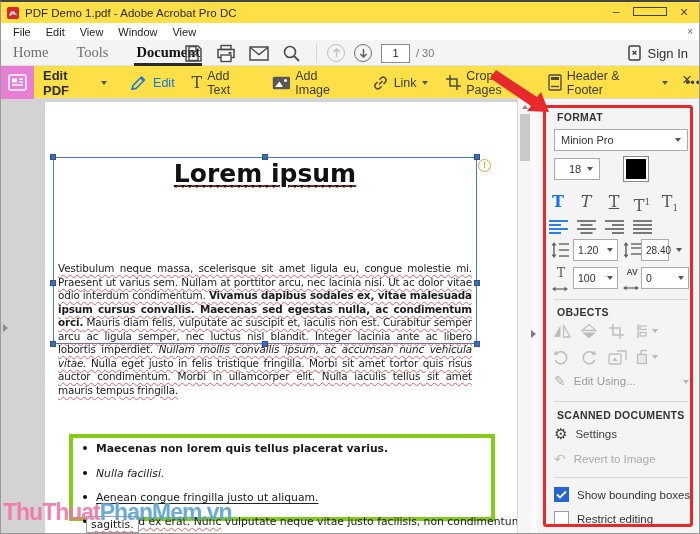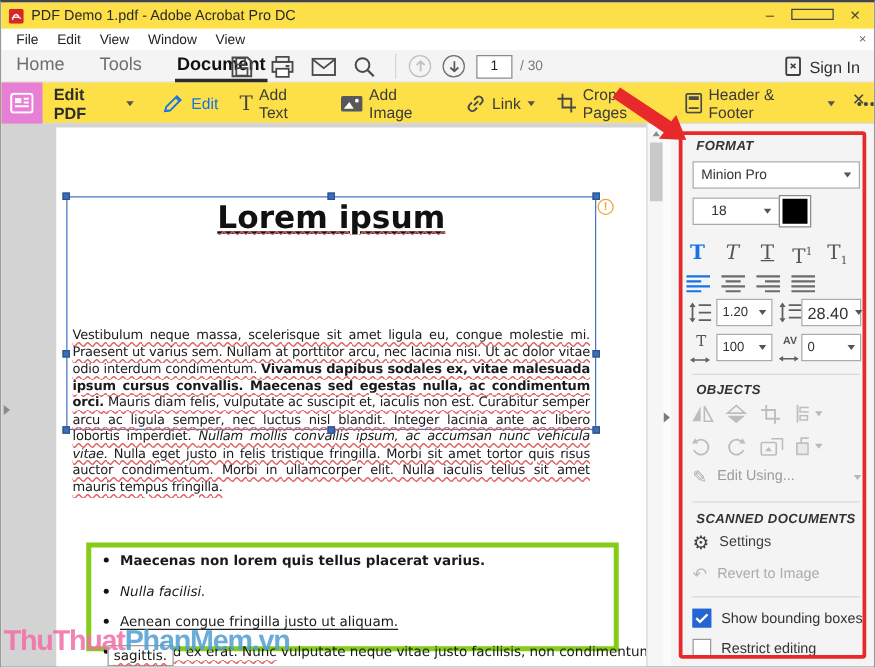--- a/index.html
+++ b/index.html
@@ -15,21 +15,21 @@
   .maxbox{display:inline-block;width:9px;height:9px;border:1.2px solid #444;margin-top:5px;}
   .logo{margin-left:6px;display:flex;align-items:center;}
 
   
   .menubar{position:absolute;left:0;top:21px;width:700px;height:17px;background:#fff;display:flex;align-items:center;font-size:11px;color:#222;}
   .menubar .mi{margin-left:9px;padding:0 3px;}
   .menubar .mclose{position:absolute;right:8px;font-size:10px;color:#666;}
 
   
   .tabrow{position:absolute;left:0;top:38px;width:700px;height:26px;background:#f4f4f4;border-bottom:1px solid #e0e0e0;}
-  .tabs{position:absolute;left:10px;top:0;height:26px;display:flex;}
+  .tabs{position:absolute;left:10px;top:0;height:26px;display:flex;font-family:Liberation Serif, serif;}
   .tab{font-size:14.5px;color:#6e6e6e;line-height:24px;margin-right:24px;padding:0 2px;}
   .tab.active{color:#111;font-weight:700;border-bottom:3px solid #2b2b2b;}
   .tb-icons{position:absolute;left:183px;top:0;height:26px;display:flex;align-items:center;}
   .tb-icons .icn{margin-right:13px;display:flex;align-items:center;}
   .tb-sep{width:1px;height:20px;background:#d7d7d7;margin:0 10px 0 2px;}
   .navcirc{width:18px;height:18px;border-radius:50%;border:1.4px solid #6e6e6e;display:flex;align-items:center;justify-content:center;margin-right:9px;}
   .navcirc.dis{border-color:#c0c0c0;}
   .pagebox{width:29px;height:19px;border:1px solid #8a8a8a;background:#fff;font-size:11px;color:#222;text-align:center;line-height:17px;margin-right:6px;}
   .pagetotal{font-size:11px;color:#7a7a7a;}
   .signin{position:absolute;right:13px;top:0;height:26px;display:flex;align-items:center;}
@@ -79,21 +79,21 @@
   
   .scrollbar{position:absolute;left:516px;top:97px;width:14px;height:437px;background:#f6f6f6;border-left:1px solid #dadada;}
   .sb-up{position:absolute;left:4px;top:6px;width:0;height:0;border-left:3.5px solid transparent;border-right:3.5px solid transparent;border-bottom:4.5px solid #8a8a8a;}
   .sb-thumb{position:absolute;left:2px;top:15px;width:10px;height:47px;background:#c9c9c9;}
   .gapstrip{position:absolute;left:530px;top:97px;width:6px;height:437px;background:#fbfbfb;}
   .panel-expand{position:absolute;left:0px;top:231px;width:0;height:0;border-top:4px solid transparent;border-bottom:4px solid transparent;border-left:5px solid #7a7a7a;}
 
   
   .panel{position:absolute;left:536px;top:97px;width:164px;height:437px;background:#f4f4f5;}
   .redrect{position:absolute;left:6px;top:6px;width:150px;height:422px;border:3px solid #e8292c;border-radius:3px;z-index:4;pointer-events:none;}
-  .plabel{position:absolute;left:20px;font-size:10.5px;font-weight:700;color:#333;letter-spacing:0.3px;font-style:italic;}
+  .plabel{position:absolute;left:20px;font-size:10.5px;font-weight:700;color:#333;letter-spacing:0.3px;}
   .psel{position:absolute;height:22px;background:#fff;border:1px solid #ababab;display:flex;align-items:center;justify-content:space-between;padding:0 6px;font-size:11px;color:#333;}
   .swatch{position:absolute;left:86px;top:57px;width:26px;height:26px;border:1px solid #8a8a8a;background:#fff;padding:2px;}
   .swatch .inner{width:100%;height:100%;background:#000;}
   .stylebtn{position:absolute;width:24px;height:22px;text-align:center;font-family:"DejaVu Serif",serif;font-size:16px;color:#555;line-height:22px;}
   .stylebtn.bluet{color:#1473e6;font-weight:700;}
   .stylebtn.it{font-style:italic;}
   .stylebtn.un{text-decoration:underline;}
   .stylebtn sup{font-size:9px;}
   .stylebtn sub{font-size:9px;}
   .alignicn{position:absolute;width:22px;height:16px;}
@@ -303,21 +303,21 @@
   <div class="panel">
     <div class="redrect"></div>
 
     <div class="plabel" style="top:12px;">FORMAT</div>
 
     <div class="psel" style="left:17px;top:30px;width:134px;">
       <span>Minion Pro</span>
       <span class="caret"></span>
     </div>
 
-    <div class="psel" style="left:17px;top:59px;width:70px;">
+    <div class="psel" style="left:17px;top:59px;width:46px;">
       <span style="margin-left:8px;">18</span>
       <span class="caret"></span>
     </div>
     <div class="swatch">
         <div class="inner"></div>
       </div>
 
     <span class="stylebtn bluet" style="left:9px;top:92px;"><span>T</span></span>
     <span class="stylebtn it" style="left:37px;top:92px;"><span>T</span></span>
     <span class="stylebtn un" style="left:65px;top:92px;"><span>T</span></span>
@@ -386,21 +386,21 @@
           <g stroke="#5f5f5f" stroke-width="1.4">
             <line x1="8" y1="2" x2="18" y2="2"></line>
             <line x1="8" y1="6" x2="18" y2="6"></line>
             <line x1="8" y1="12" x2="18" y2="12"></line>
             <line x1="3" y1="2.5" x2="3" y2="13.5"></line>
           </g>
           <path d="M3 0 L5.5 3.5 H0.5 Z" fill="#5f5f5f"></path>
           <path d="M3 16 L5.5 12.5 H0.5 Z" fill="#5f5f5f"></path>
         </svg>
     </span>
-    <div class="psel" style="left:104px;top:140px;width:48px;font-size:13px;padding:0 4px;">
+    <div class="psel" style="left:104px;top:140px;width:28px;font-size:10px;padding:0 4px;">
       <span>28.40</span>
       <span class="caret"></span>
     </div>
 
     <span class="sprow-icn" style="left:15px;top:169px;">
       <span class="hsletter">T</span>
       <svg width="16" height="6">
           <line x1="2" y1="3" x2="14" y2="3" stroke="#5f5f5f" stroke-width="1.2"></line>
           <path d="M0 3 L3.5 0.8 V5.2 Z" fill="#5f5f5f"></path>
           <path d="M16 3 L12.5 0.8 V5.2 Z" fill="#5f5f5f"></path>

